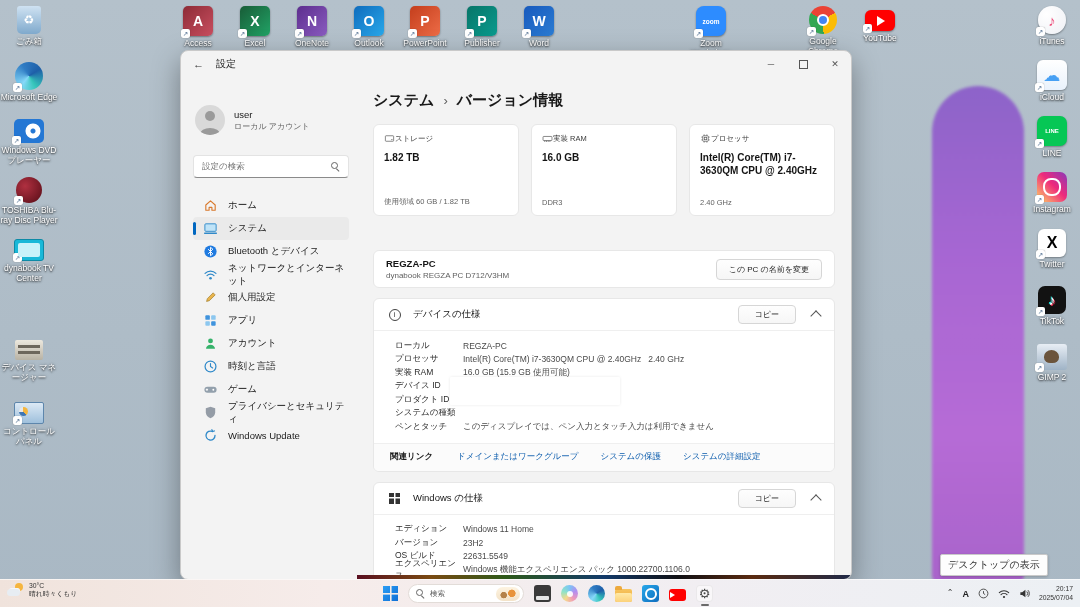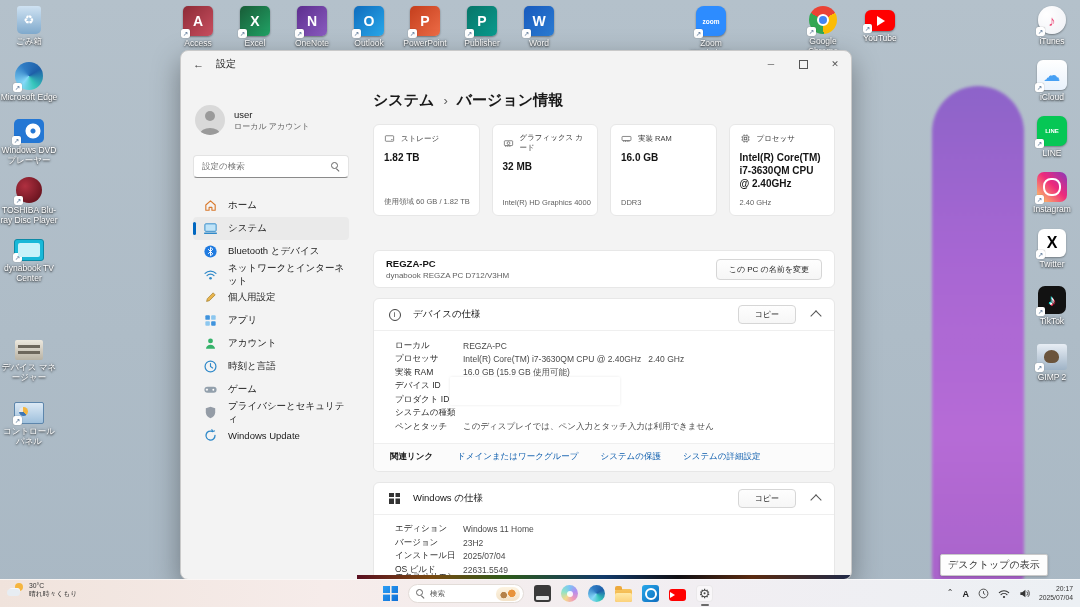--- a/index.html
+++ b/index.html
@@ -92,21 +92,21 @@
             font-size:9.5px;color:#1b1b1b;position:relative}
   .nav-item .nico{width:15px;height:15px;flex:none;display:flex}
   .nav-item.sel{background:#eaeaea}
   .nav-item.sel::before{content:"";position:absolute;left:0;top:5px;width:3px;height:13px;border-radius:2px;background:#0067c0}
   .main{position:absolute;left:176px;top:26px;right:0;bottom:0;padding:0 16px;overflow:hidden}
   .crumb{margin:14px 0 14px;font-size:15px;font-weight:600;color:#191919;display:flex;align-items:center;gap:9px}
   .crumb .sep{color:#5f5f5f;font-size:13px;font-weight:400}
   .cards{display:flex;gap:12px}
   .card{flex:1;height:92px;background:#fff;border:1px solid #e7e7e7;border-radius:6px;padding:8px 10px;
         box-sizing:border-box;position:relative}
-  .card-label{display:flex;align-items:center;gap:6px;font-size:7.5px;color:#3a3a3a}
+  .card-label{display:flex;align-items:center;font-size:7.5px;color:#3a3a3a}
   .card-value{margin-top:7px;font-size:10px;font-weight:700;color:#141414;line-height:1.3}
   .card-cap{position:absolute;left:10px;bottom:8px;font-size:7.5px;color:#616161}
   .cico{width:11px;height:11px;display:flex;flex:none}
   .devhdr{margin-top:34px;background:#fff;border:1px solid #e7e7e7;border-radius:6px;padding:7px 12px;
           display:flex;align-items:center;justify-content:space-between}
   .dev-name{font-size:9.5px;font-weight:700;color:#161616}
   .dev-model{font-size:8px;color:#5f5f5f;margin-top:2px}
   .btn{background:linear-gradient(#fefefe,#f6f6f6);border:1px solid #d6d6d6;border-radius:4px;
        font-size:8px;color:#1a1a1a;padding:4px 12px}
   .xcard{margin-top:10px;background:#fff;border:1px solid #e7e7e7;border-radius:6px;overflow:hidden}
@@ -474,34 +474,20 @@
             </span>
             <span>ストレージ</span>
           </div>
         <div class="card-value">1.82 TB</div>
         <div class="card-cap">使用領域 60 GB / 1.82 TB</div>
       </div>
       <div class="card">
         <div class="card-label">
             <span class="cico">
               <svg viewBox="0 0 16 16" width="11" height="11">
-                <rect x="2" y="4" width="12" height="7" rx="1" fill="none" stroke="#555" stroke-width="1"></rect>
-                <circle cx="8" cy="7.5" r="2" fill="none" stroke="#555" stroke-width="1"></circle>
-                <path d="M4 11v2M7 11v2M10 11v2" stroke="#555" stroke-width="1"></path>
-              </svg>
-            </span>
-            <span>グラフィックス カード</span>
-          </div>
-        <div class="card-value">32 MB</div>
-        <div class="card-cap">Intel(R) HD Graphics 4000</div>
-      </div>
-      <div class="card">
-        <div class="card-label">
-            <span class="cico">
-              <svg viewBox="0 0 16 16" width="11" height="11">
                 <rect x="1.5" y="5" width="13" height="6" rx="1" fill="none" stroke="#555" stroke-width="1"></rect>
                 <path d="M4 11v2M6.5 11v2M9 11v2M11.5 11v2" stroke="#555" stroke-width="1"></path>
               </svg>
             </span>
             <span>実装 RAM</span>
           </div>
         <div class="card-value">16.0 GB</div>
         <div class="card-cap">DDR3</div>
       </div>
       <div class="card">
@@ -589,24 +575,20 @@
         </span>
       </div>
       <div class="rows">
         <div class="row">
             <span class="rlabel">エディション</span>
             <span class="rvalue">Windows 11 Home</span>
           </div>
         <div class="row">
             <span class="rlabel">バージョン</span>
             <span class="rvalue">23H2</span>
-          </div>
-        <div class="row">
-            <span class="rlabel">インストール日</span>
-            <span class="rvalue">2025/07/04</span>
           </div>
         <div class="row">
             <span class="rlabel">OS ビルド</span>
             <span class="rvalue">22631.5549</span>
           </div>
         <div class="row">
             <span class="rlabel">エクスペリエンス</span>
             <span class="rvalue">Windows 機能エクスペリエンス パック 1000.22700.1106.0</span>
           </div>
 

